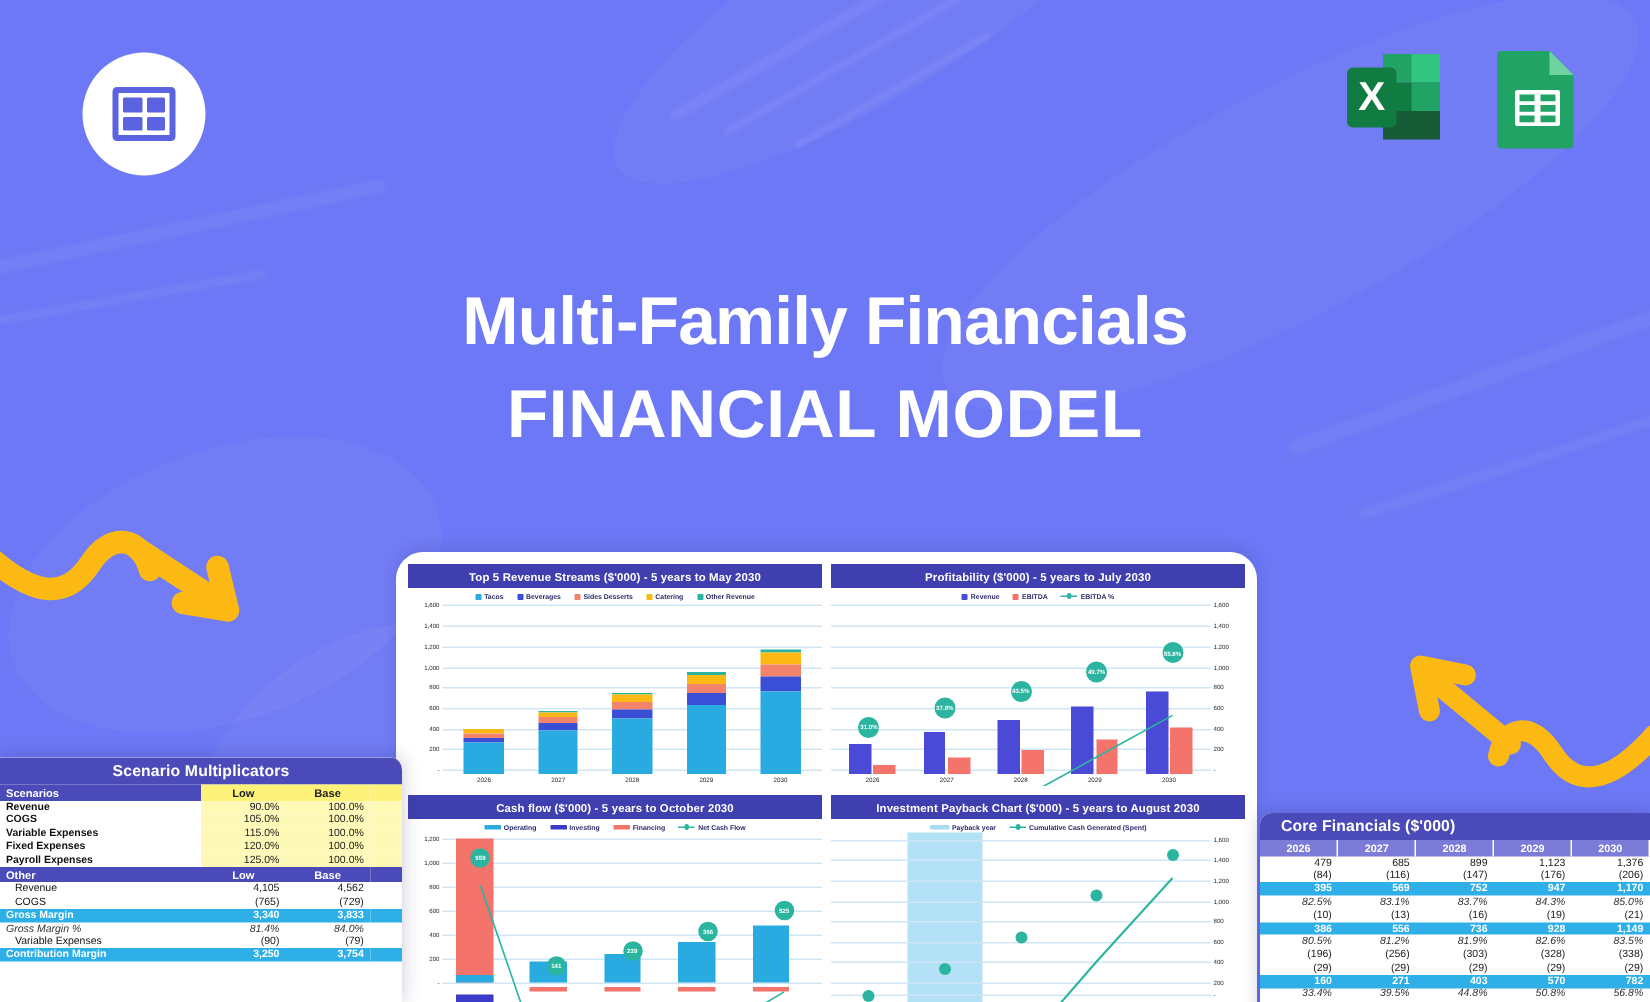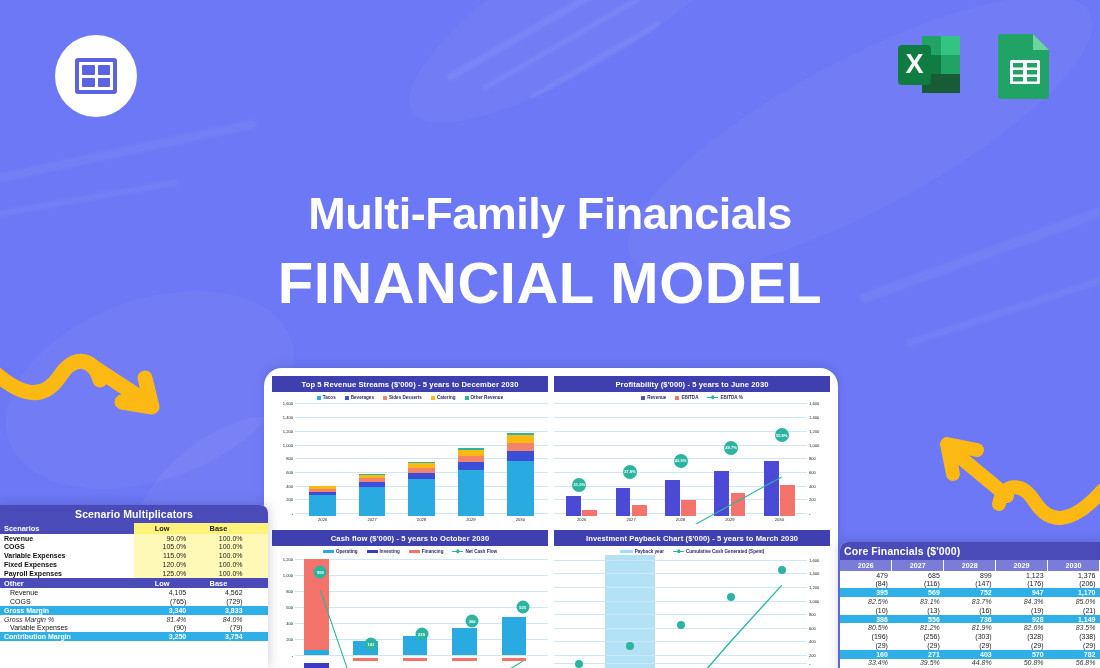--- a/index.html
+++ b/index.html
@@ -40,21 +40,21 @@
     content: ""; position: absolute; width: 5px; height: 11px; background: #fff;
     left: 50%; top: -4px; margin-left: -2.5px; border-radius: 2px;
   }
   .brand-sub { font-size: 25px; letter-spacing: 9.5px; font-weight: 400; margin-top: 6px; line-height: 1; }
 
   .file-icons { position: absolute; right: 38px; top: 28px; display: flex; gap: 22px; z-index: 6; }
 
   
   .title-block { position: absolute; top: 188px; left: 0; right: 0; text-align: center; z-index: 5; }
   .title-1 { color: #fff; font-size: 45px; font-weight: 800; letter-spacing: -0.5px; line-height: 1.15; }
-  .title-2 { color: #fff; font-size: 58px; font-weight: 700; letter-spacing: 0.5px; margin-top: 10px; line-height: 1.15; }
+  .title-2 { color: #fff; font-size: 45px; font-weight: 700; letter-spacing: 0.5px; margin-top: 10px; line-height: 1.15; }
 
   
   .arrow { position: absolute; z-index: 4; }
   .arrow-left { left: -18px; top: 288px; }
   .arrow-right { right: -6px; top: 432px; }
 
   
   .dashboard {
     position: absolute; left: 264px; top: 368px; width: 574px; height: 310px;
     background: #fff; border-radius: 18px 18px 0 0; padding: 8px 8px 0 8px;
@@ -99,21 +99,21 @@
 
   
   .sheet {
     position: absolute; background: #fff; z-index: 8; overflow: hidden;
     box-shadow: 0 0 12px rgba(30,30,90,.25);
   }
   .sheet-left  { left: 0; top: 505px; width: 268px; height: 163px; border-radius: 0 8px 0 0; }
   .sheet-right { right: 0; top: 502px; width: 260px; height: 165px; border-radius: 8px 0 0 0; margin-top: 40px; }
   .sh-title {
     background: #4A4AB8; color: #fff; font-weight: 700; font-size: 10.5px;
-    padding: 3px 4px; letter-spacing: .1px;
+    padding: 3px 14px; letter-spacing: .1px;
   }
   .sh-title.center { text-align: center; }
   .sh-table { width: 100%; border-collapse: collapse; table-layout: fixed; }
   .sh-table td, .sh-table th { padding: 0.9px 4px; font-size: 7px; white-space: nowrap; }
   .hdr-row th { background: #4A4AB8; color: #fff; font-size: 7.4px; text-align: center; font-weight: 700; }
   .hdr-row th.lbl { text-align: left; }
   .hdr-yellow { background: #FFF27A !important; color: #222 !important; }
   .cell-yellow { background: #FFF9B8; text-align: right; color: #222; }
   .num { text-align: right; color: #1a1a1a; }
   .rowname { text-align: left; font-weight: 700; color: #101010; }
@@ -188,21 +188,21 @@
 
 <svg class="arrow arrow-right" width="185" height="110" viewBox="0 0 185 110">
   <path d="M182 58 C150 94 128 92 114 70 C100 48 82 52 78 72" stroke="#FDB913" stroke-width="14" fill="none" stroke-linecap="round"></path>
   <path d="M86 64 L28 16" stroke="#FDB913" stroke-width="14" fill="none" stroke-linecap="round"></path>
   <path d="M56 18 L26 12 L32 42" stroke="#FDB913" stroke-width="14" fill="none" stroke-linecap="round" stroke-linejoin="round"></path>
 </svg>
 
 <div class="dashboard">
 
   <div class="chart-card">
-    <div class="chart-title">Top 5 Revenue Streams ($'000) - 5 years to December 2030</div>
+    <div class="chart-title">Top 5 Revenue Streams ($'000) - 5 years to May 2030</div>
     <div class="chart-legend">
       <span>
           <i class="lg-sq" style="background:#29ABE2"></i>
           <b>Tacos</b>
         </span>
       <span>
           <i class="lg-sq" style="background:#3B4FD6"></i>
           <b>Beverages</b>
         </span>
       <span>
@@ -292,21 +292,21 @@
     <div class="xaxis">
       <div>2026</div>
       <div>2027</div>
       <div>2028</div>
       <div>2029</div>
       <div>2030</div>
     </div>
   </div>
 
   <div class="chart-card">
-    <div class="chart-title">Profitability ($'000) - 5 years to June 2030</div>
+    <div class="chart-title">Profitability ($'000) - 5 years to July 2030</div>
     <div class="chart-legend">
       <span>
           <i class="lg-sq" style="background:#4A4AD6"></i>
           <b>Revenue</b>
         </span>
       <span>
           <i class="lg-sq" style="background:#F4736A"></i>
           <b>EBITDA</b>
         </span>
       <span>
@@ -445,21 +445,21 @@
         <div class="marker" style="left:10%;top:14%;width:13px;height:13px">959</div>
         <div class="marker" style="left:30%;top:72%;width:13px;height:13px">141</div>
         <div class="marker" style="left:50%;top:64%;width:13px;height:13px">239</div>
         <div class="marker" style="left:70%;top:54%;width:13px;height:13px">366</div>
         <div class="marker" style="left:90%;top:42%;width:13px;height:13px">525</div>
       </div>
     </div>
   </div>
 
   <div class="chart-card">
-    <div class="chart-title">Investment Payback Chart ($'000) - 5 years to March 2030</div>
+    <div class="chart-title">Investment Payback Chart ($'000) - 5 years to August 2030</div>
     <div class="chart-legend">
       <span>
           <i class="lg-sq" style="background:#A6DCF5;width:13px;height:3px"></i>
           <b>Payback year</b>
         </span>
       <span>
           <i class="lg-line" style="background:#2BB5A0;color:#2BB5A0"></i>
           <b>Cumulative Cash Generated (Spent)</b>
         </span>
     </div>

